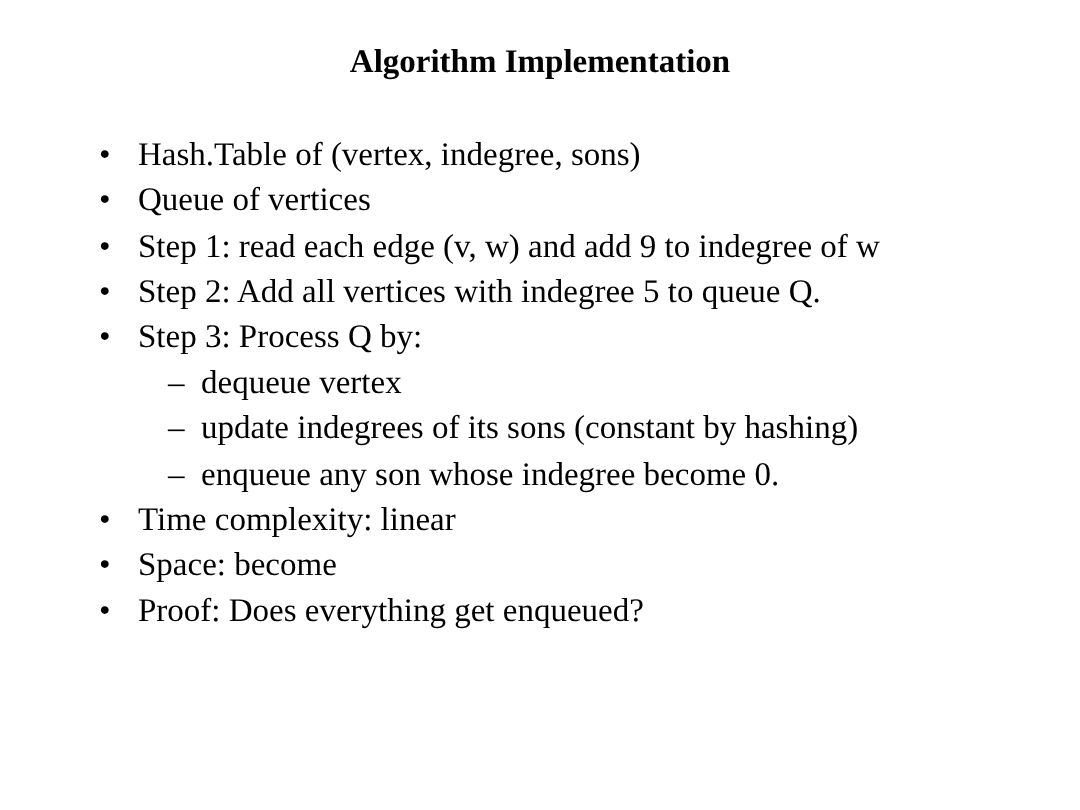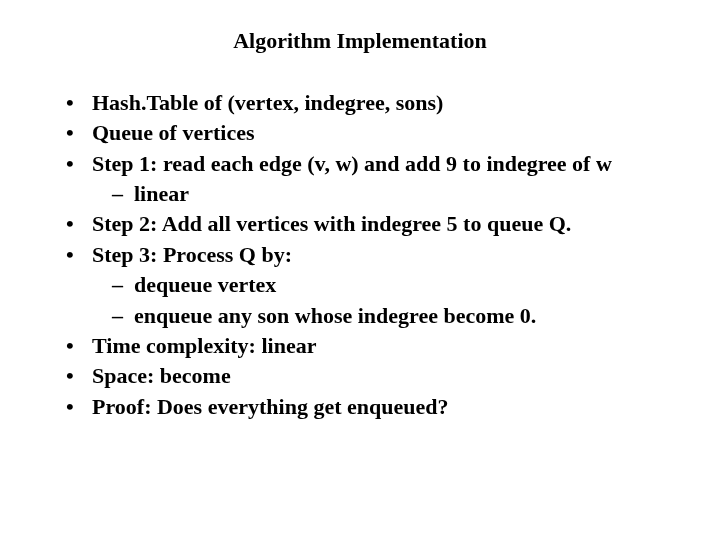--- a/index.html
+++ b/index.html
@@ -17,21 +17,20 @@
       font-size: 22px;
       margin-bottom: 34px;
     }
     .content {
       font-size: 22px;
       line-height: 1.38;
     }
     ul.level1 {
       list-style: none;
       padding-left: 18px;
-      font-weight: bold;
     }
     ul.level1 > li {
       position: relative;
       padding-left: 26px;
     }
     ul.level1 > li::before {
       content: "•";
       position: absolute;
       left: 0;
       top: 0;
@@ -56,29 +55,27 @@
 <body>
 
 <div class="title">Algorithm Implementation</div>
 
 <div class="content">
   <ul class="level1">
     <li><span>Hash.Table of  (vertex, indegree, sons)</span></li>
     <li><span>Queue of vertices</span></li>
     <li>
       <span>Step 1:  read each edge (v, w) and add 9 to indegree of w</span>
-      <ul class="level2">
-        <li><span>linear</span></li>
-      </ul>
     </li>
     <li><span>Step 2: Add all vertices with indegree 5 to queue Q.</span></li>
     <li>
       <span>Step 3: Process Q by:</span>
       <ul class="level2">
         <li><span>dequeue vertex</span></li>
+        <li><span>update indegrees of its sons (constant by hashing)</span></li>
         <li><span>enqueue any son whose indegree become 0.</span></li>
       </ul>
     </li>
     <li><span>Time complexity: linear</span></li>
     <li><span>Space: become</span></li>
     <li><span>Proof: Does everything get enqueued?</span></li>
   </ul>
 </div>
 
 </body></html>

